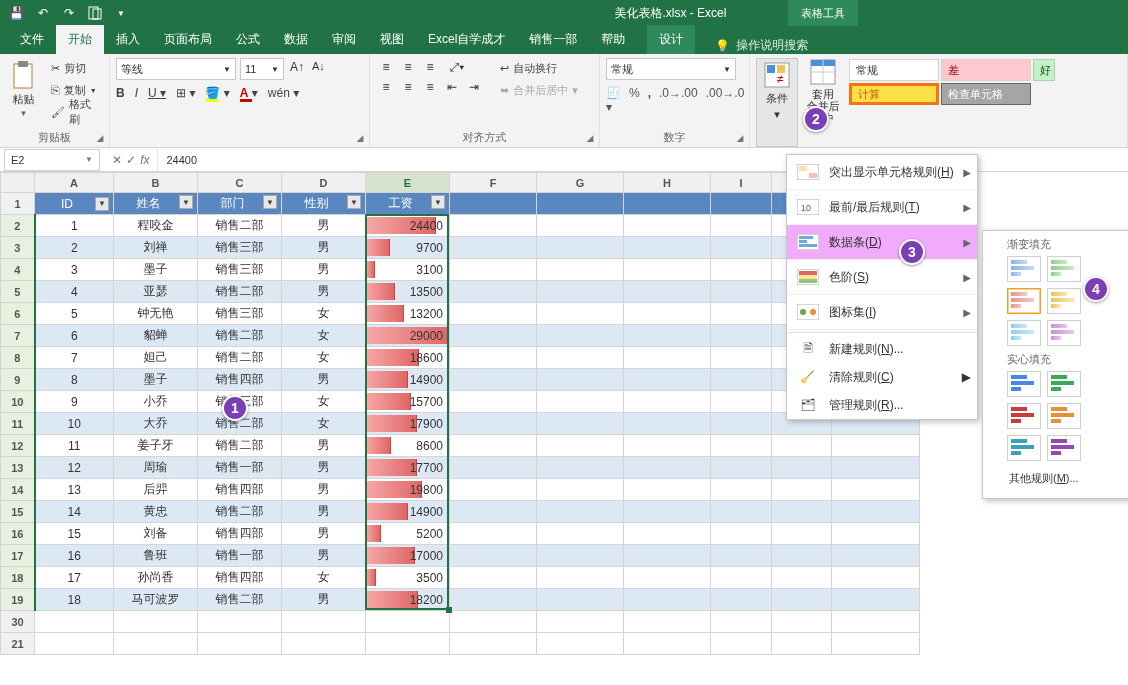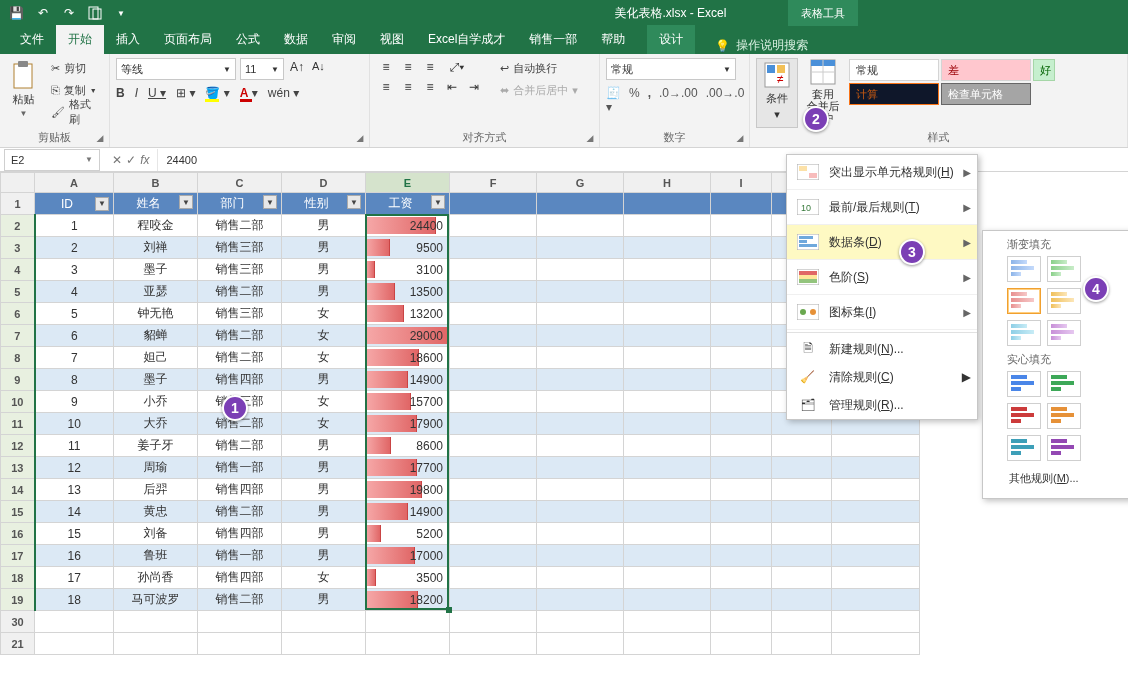--- a/index.html
+++ b/index.html
@@ -24,21 +24,21 @@
 .group-label { text-align:center; font-size:11px; color:#666; padding:2px 0; }
 .grp-body { display:flex; gap:4px; flex:1; }
 .bigbtn { width:38px; display:flex; flex-direction:column; align-items:center; font-size:11px; gap:2px; padding-top:2px; }
 .stack { display:flex; flex-direction:column; gap:2px; }
 .minibtn { height:20px; padding:0 6px; display:flex; align-items:center; gap:4px; font-size:11px; color:#444; }
 .sel { border:1px solid #c8c8c8; height:22px; background:#fff; display:flex; align-items:center; padding:0 4px; font-size:11px; }
 .align-row { display:flex; gap:2px; }
 .align-row span { width:20px; height:18px; display:flex; align-items:center; justify-content:center; }
 .cf-btn { width:42px; display:flex; flex-direction:column; align-items:center; font-size:11px; gap:2px; }
 .style-card { border:1px solid #d4d4d4; background:#fff; width:90px; height:22px; font-size:11px; display:flex; align-items:center; padding:0 6px; margin:1px; }
-.style-calc { background:#0f172a; color:#c65911; border:1px solid #f97316; }
+.style-calc { background:#fde047; color:#c65911; border:3px solid #f97316; }
 .style-bad { background:#ffc7ce; color:#9c0006; }
 .style-check { background:#a5a5a5; color:#fff; border:1px solid #666; }
 .style-good { background:#c6efce; color:#006100; border:1px solid #a5d6a7; }
 .dlg-launch { position:absolute; right:2px; bottom:2px; width:14px; height:14px; font-size:9px; color:#777; display:flex; align-items:center; justify-content:center; }
 
 
 .fbar { height:24px; border-bottom:1px solid #d4d4d4; display:flex; align-items:center; background:#fff; }
 .namebox { width:96px; height:22px; border:1px solid #cfcfcf; margin:0 4px; padding:0 6px; display:flex; align-items:center; justify-content:space-between; font-size:11px; }
 .fx-btns { display:flex; gap:4px; padding:0 8px; color:#777; }
 .fx-input { flex:1; padding:0 8px; font-size:11px; border-left:1px solid #e6e6e6; height:22px; display:flex; align-items:center; }
@@ -57,21 +57,21 @@
 .row-hdr.sel-range { background:#e8f0e0; border-right:2px solid #217346; }
 td.sal { text-align:right; padding-right:6px; }
 .bar { position:absolute; left:0; top:2px; bottom:2px; background:linear-gradient(to right,#f6a8a8,#e06666); border-right:1px solid #c94444; z-index:0; }
 td.sal span.val { position:relative; z-index:1; }
 .sel-border { position:absolute; border:2px solid #217346; pointer-events:none; }
 .fill-handle { position:absolute; width:6px; height:6px; background:#217346; }
 
 
 .cf-menu { position:absolute; top:154px; left:786px; width:192px; background:#fff; border:1px solid #c7c7c7; box-shadow:2px 2px 6px rgba(0,0,0,.25); font-size:12px; }
 .cf-item { display:flex; align-items:center; gap:10px; padding:8px 10px; border-bottom:1px solid #f0f0f0; position:relative; }
-.cf-item.active { background:#fef9c3; }
+.cf-item.active { background:#f0abfc; }
 .cf-item .chev { position:absolute; right:6px; color:#666; font-size:10px; }
 .cf-small { padding:5px 10px; display:flex; align-items:center; gap:10px; }
 .cf-icon { width:22px; height:18px; display:flex; align-items:center; justify-content:center; }
 .cf-sep { height:1px; background:#e1e1e1; margin:2px 0; }
 
 
 .db-panel { position:absolute; top:230px; left:982px; width:152px; background:#fff; border:1px solid #c7c7c7; box-shadow:2px 2px 6px rgba(0,0,0,.25); font-size:11px; padding:4px 24px 8px; }
 .db-panel h5 { font-weight:normal; color:#666; font-size:11px; margin:2px 0 4px; }
 .db-grid { display:flex; flex-wrap:wrap; gap:6px; margin-bottom:6px; }
 .db-sw { width:34px; height:26px; border:1px solid #cfcfcf; background:#fff; position:relative; padding:3px; display:flex; flex-direction:column; gap:2px; }
@@ -239,21 +239,20 @@
           <div class="style-card">常规</div>
           <div class="style-card style-bad">差</div>
           <div class="style-card style-good" style="width:22px;overflow:hidden">好</div>
         </div>
         <div style="display:flex">
           <div class="style-card style-calc">计算</div>
           <div class="style-card style-check">检查单元格</div>
         </div>
       </div>
     </div>
-    <div class="group-label">样式</div>
   </div>
 </div>
 
 <div class="fbar">
   <div class="namebox">
       <span>E2</span>
       <span style="font-size:8px;color:#777">▼</span>
     </div>
   <div class="fx-btns">
     <span>✕</span>
@@ -315,21 +314,21 @@
           <td class="cell"></td>
         </tr>
       </tbody>
       <tbody>
         <tr class="band">
           <th class="row-hdr sel-range">3</th>
           <td class="cell">2</td>
           <td class="cell">刘禅</td>
           <td class="cell">销售三部</td>
           <td class="cell">男</td>
-          <td class="cell sal"><div class="bar" style="width:29%"></div><span class="val">9500</span></td>
+          <td class="cell sal"><div class="bar" style="width:29%"></div><span class="val">9700</span></td>
           <td class="cell"></td>
           <td class="cell"></td>
           <td class="cell"></td>
           <td class="cell"></td>
           <td class="cell"></td>
           <td class="cell"></td>
         </tr>
       </tbody>
       <tbody>
         <tr class="">

